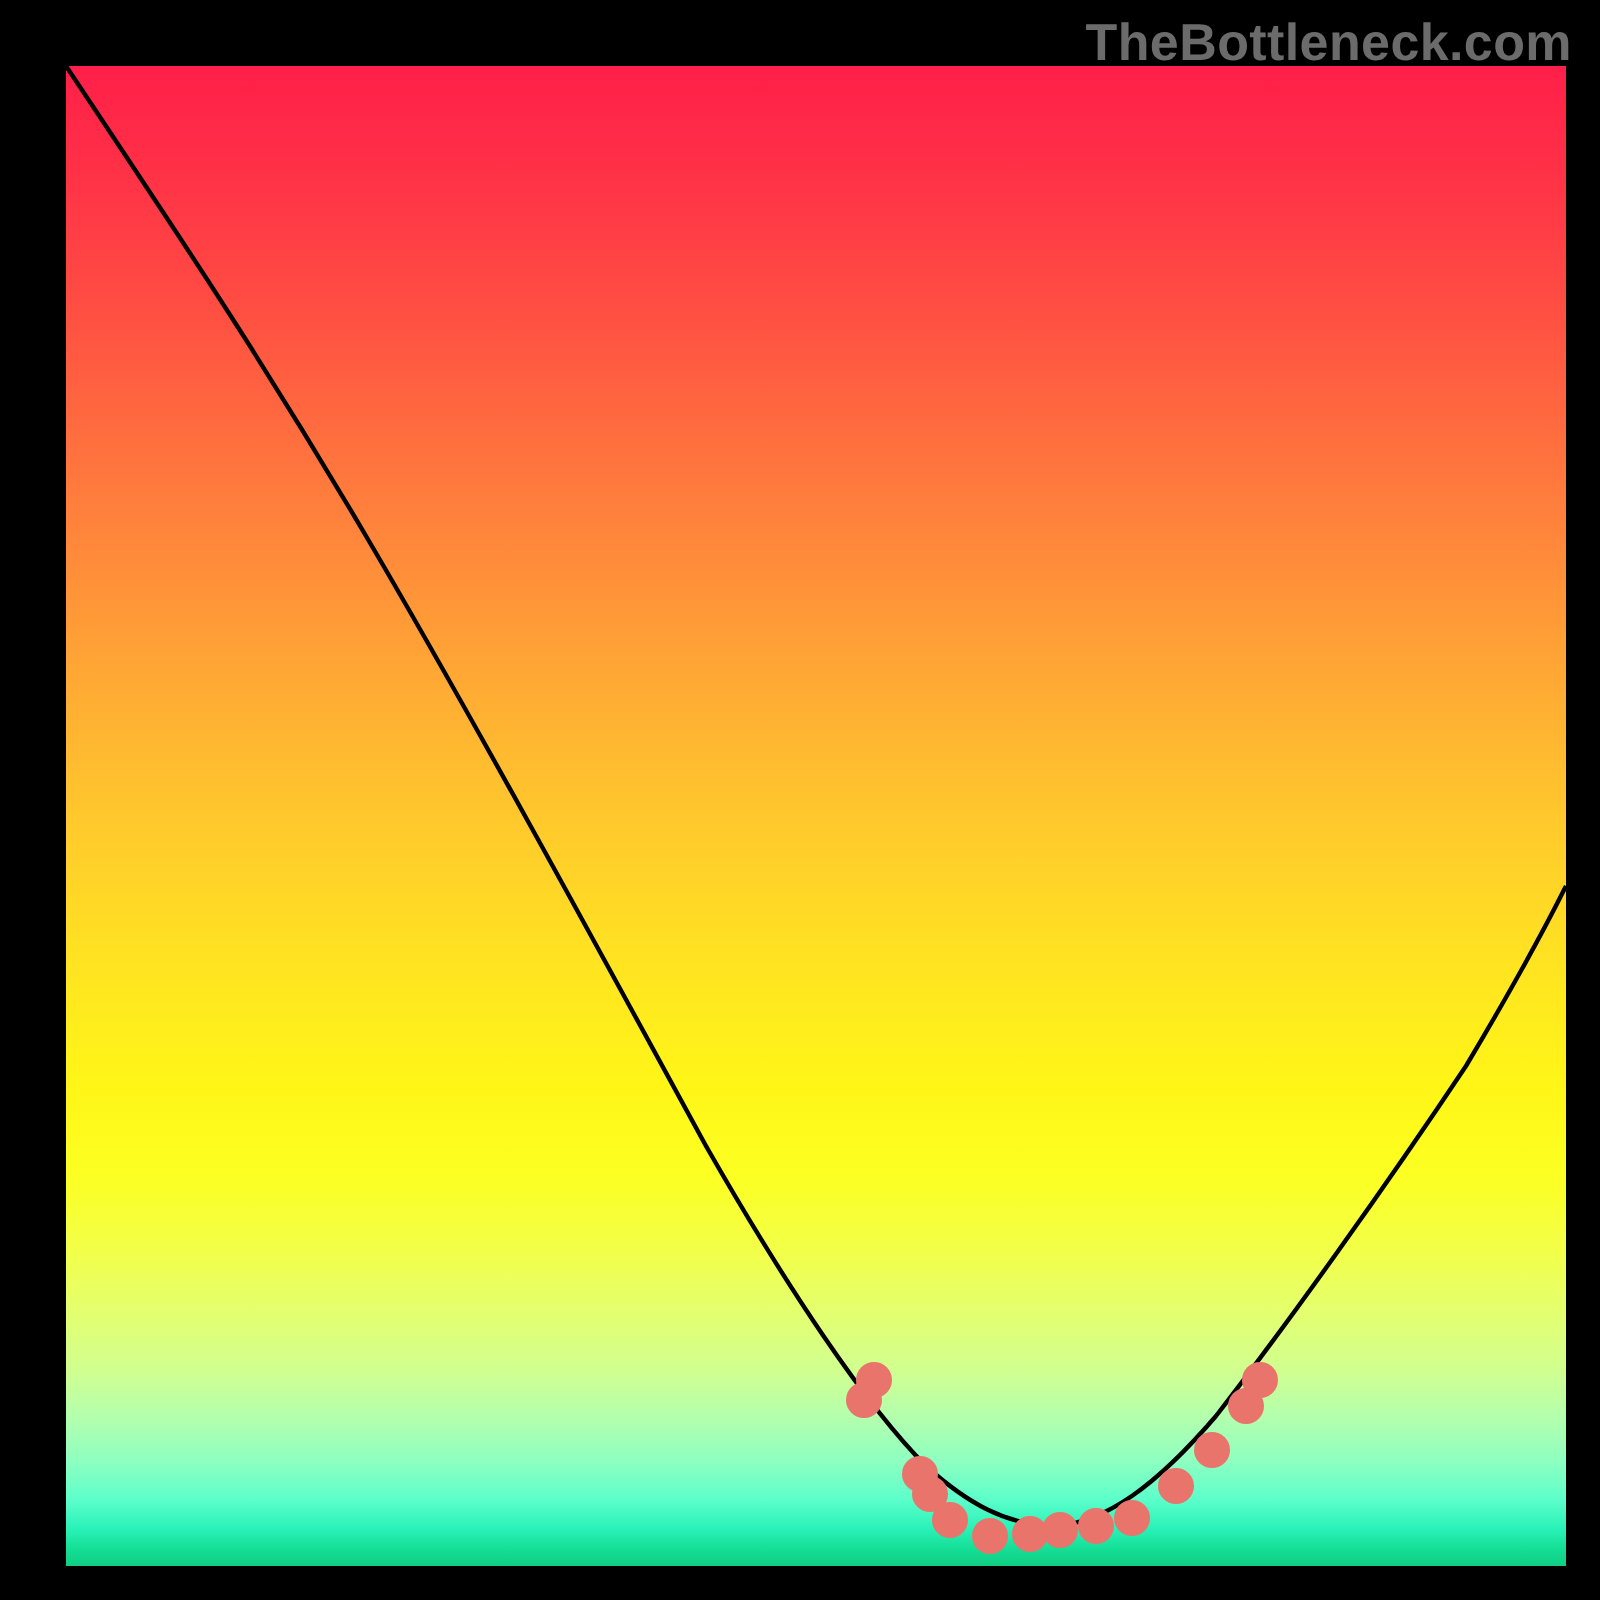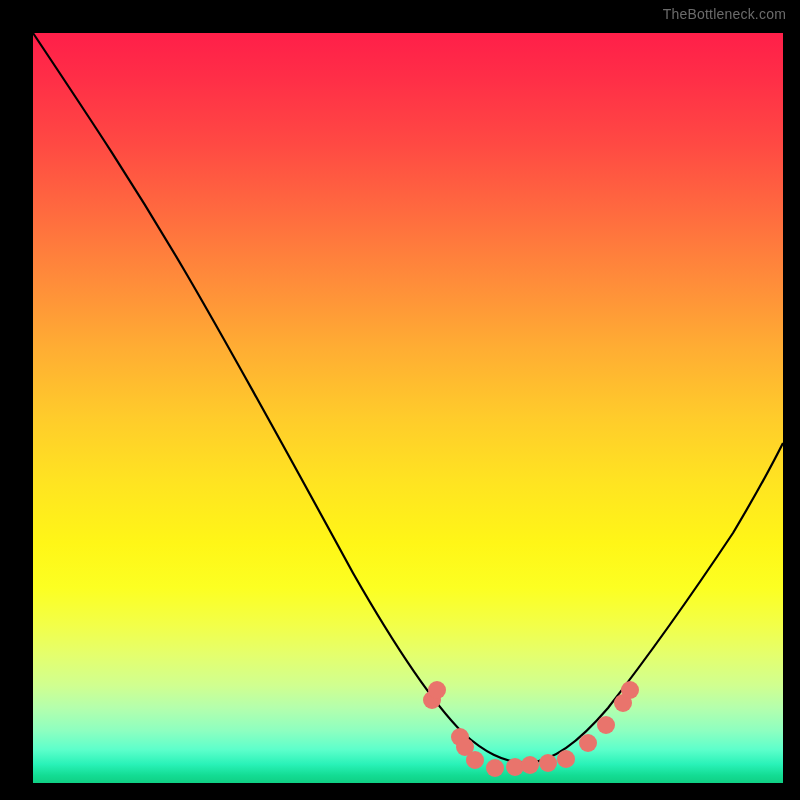--- a/index.html
+++ b/index.html
@@ -55,22 +55,22 @@
     left: 0;
     width: 750px;
     height: 750px;
     overflow: visible;
   }
   .watermark {
     position: absolute;
     top: 6px;
     right: 14px;
     color: #6b6b6b;
-    font-size: 14px;
-    font-weight: 400;
+    font-size: 26px;
+    font-weight: 700;
     letter-spacing: 0.2px;
     user-select: none;
   }
 </style>
 </head>
 <body>
 
 <div class="frame">
   <div class="plot-area">
     <svg class="curve" viewBox="0 0 750 750" preserveAspectRatio="none">

